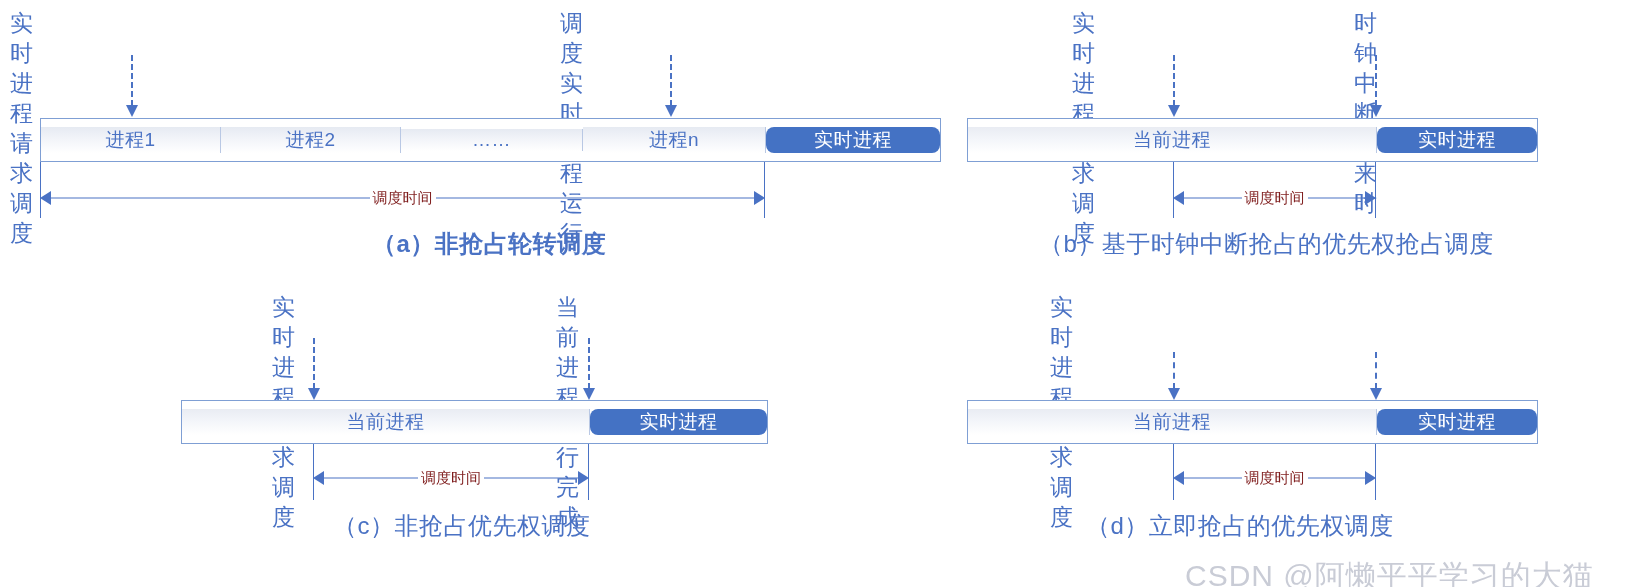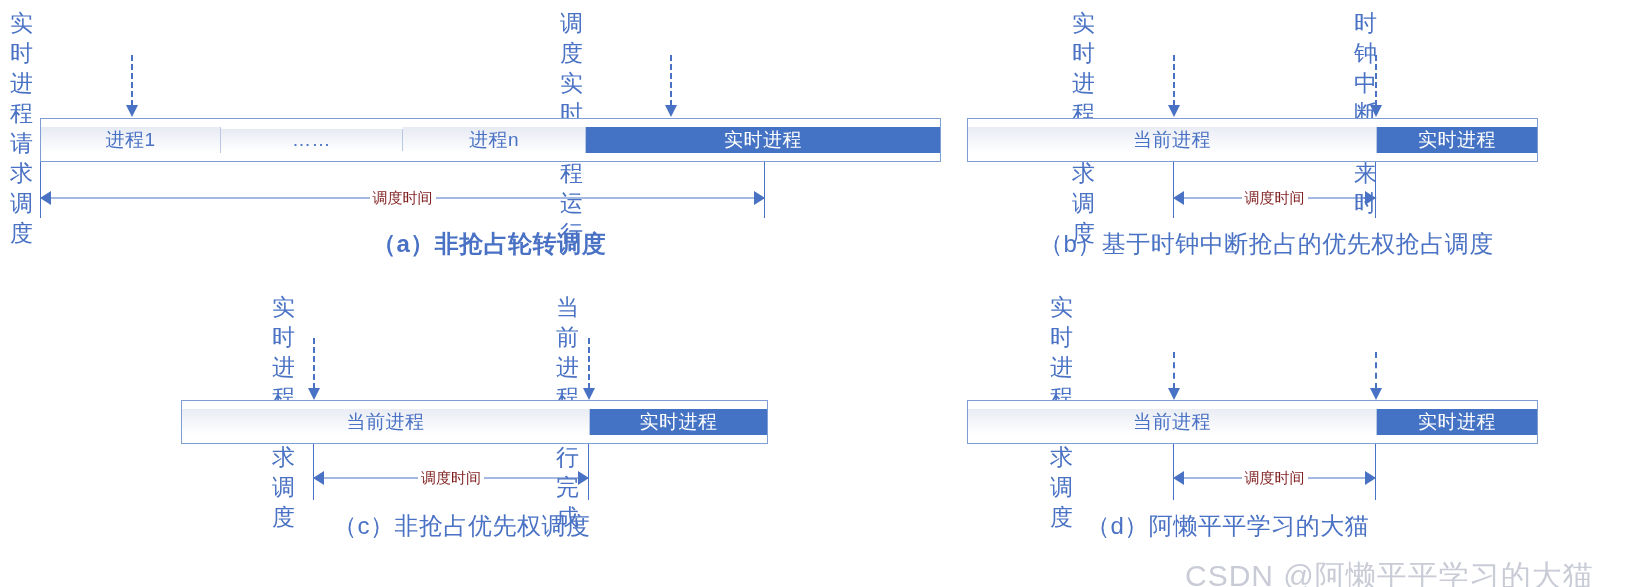--- a/index.html
+++ b/index.html
@@ -45,21 +45,21 @@
   }
   .seg{
     box-sizing:border-box;
     display:flex;align-items:center;justify-content:center;
     font-size:19px;
     color:#4a72c4;
     background:linear-gradient(to bottom,#e6eaf2 0%,#f2f4f9 45%,#ffffff 100%);
     border-right:1px solid #b9c8e4;
     letter-spacing:0.5px;
   }
-  .seg:last-child{border-right:none;}
+  .seg:last-child{border-right:none;border-radius:8px;}
   .seg.rt{
     background:#4472c4;
     color:#ffffff;
     border-right:none;
   }
   .seg.plain{background:linear-gradient(to bottom,#e9ecf3 0%,#f4f6fa 50%,#ffffff 100%);}
 
   
   .tick{position:absolute;width:1px;background:#4a72c4;}
   .meas{position:absolute;height:16px;}
@@ -114,20 +114,21 @@
     <div class="stem"></div>
       <div class="head"></div>
   </div>
   <div class="drop" style="left:670px;top:55px;height:62px;">
     <div class="stem"></div>
       <div class="head"></div>
   </div>
 
   <div class="bar" style="left:40px;top:118px;width:901px;height:44px;">
     <div class="seg" style="width:180px;">进程1</div>
+    <div class="seg" style="width:180px;">进程2</div>
     <div class="seg" style="width:182px;">……</div>
     <div class="seg" style="width:183px;">进程n</div>
     <div class="seg rt" style="flex:1;">实时进程</div>
   </div>
 
   <div class="tick" style="left:40px;top:162px;height:56px;"></div>
   <div class="tick" style="left:764px;top:162px;height:56px;"></div>
 
   <div class="meas" style="left:40px;top:190px;width:725px;">
     <div class="ah l"></div>
@@ -226,16 +227,16 @@
   <div class="tick" style="left:1173px;top:444px;height:56px;"></div>
   <div class="tick" style="left:1375px;top:444px;height:56px;"></div>
 
   <div class="meas" style="left:1173px;top:470px;width:203px;">
     <div class="ah l"></div>
       <div class="ln"></div>
       <div class="ah r"></div>
     <div class="lbl">调度时间</div>
   </div>
 
-  <div class="cap" style="left:1086px;top:510px;">（d）阿懒平平学习的大猫</div>
+  <div class="cap" style="left:1086px;top:510px;">（d）立即抢占的优先权调度</div>
 </div>
 
 <div class="wm" style="left:1185px;top:536px;">CSDN @阿懒平平学习的大猫</div>
 
 </body></html>

